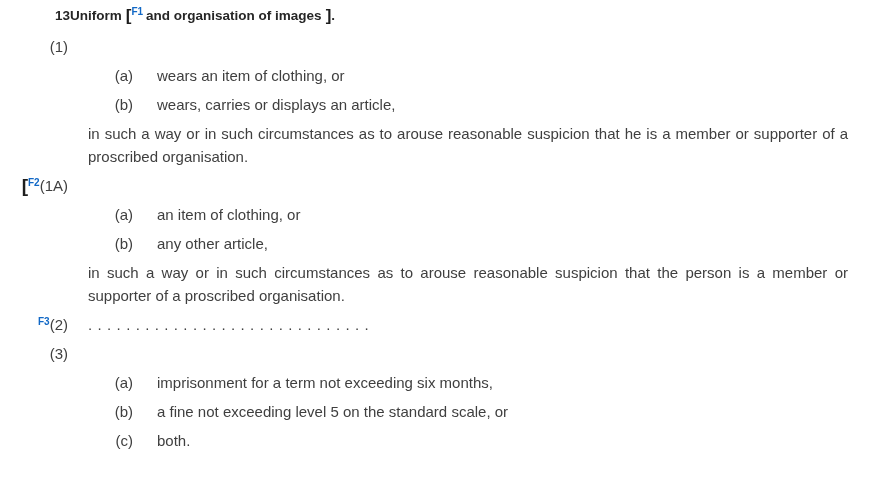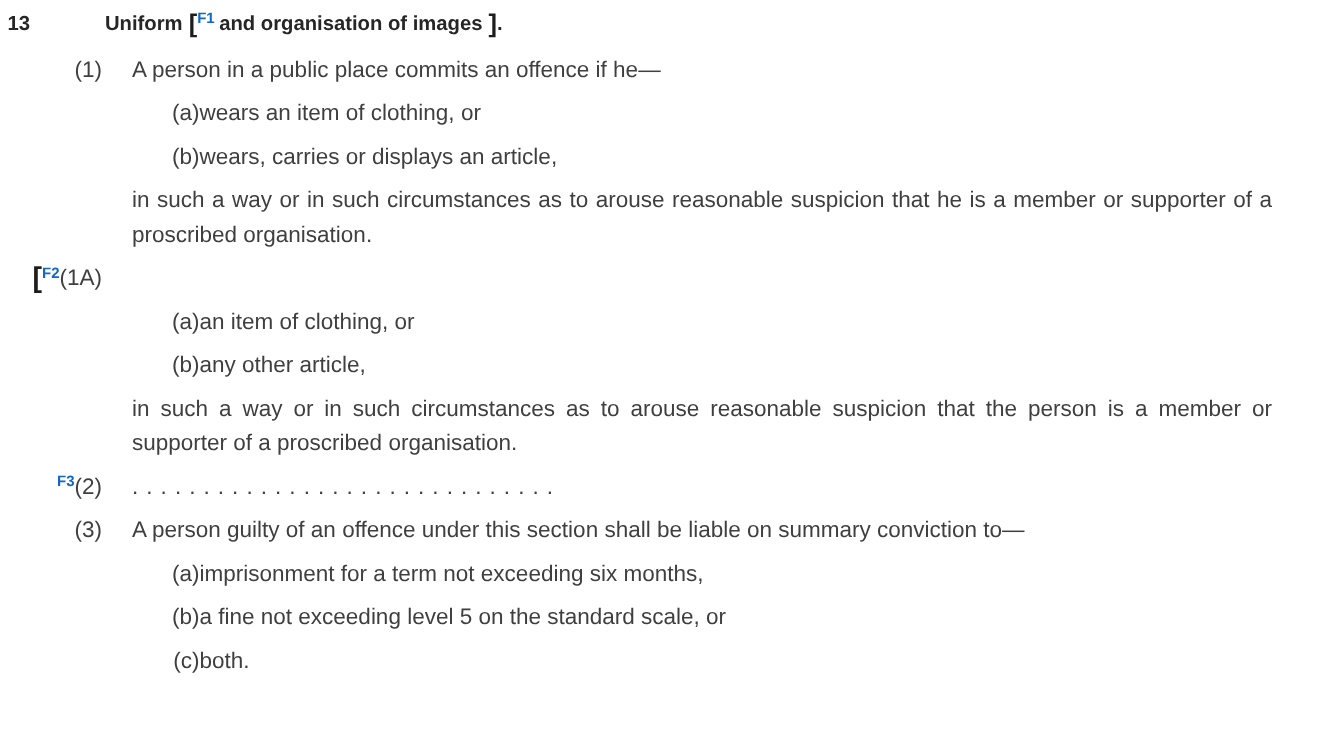--- a/index.html
+++ b/index.html
@@ -4,31 +4,31 @@
 <style>
   html,body{margin:0;padding:0;}
   body{
     width:888px;height:488px;background:#ffffff;
     font-family:"Liberation Sans",sans-serif;
     color:#3f3f3f;overflow:hidden;
   }
   .doc{padding:6px 20px 0 0;}
 
   .heading-row{display:flex;font-weight:bold;font-size:13.5px;color:#262626;line-height:20px;margin-bottom:9px;}
-  .secnum{flex:0 0 65px;padding-left:5px;}
+  .secnum{flex:0 0 65px;padding-left:5px;text-align:right;}
   .heading{font-size:13.5px;margin:0;font-weight:bold;}
 
   .row{display:flex;margin-bottom:6px;line-height:23px;font-size:15px;}
   .row:last-child{margin-bottom:0;}
   .marker{flex:0 0 68px;text-align:right;white-space:nowrap;}
   .content{flex:1;margin-left:20px;max-width:760px;}
 
   .sub{display:flex;}
   .submarker{flex:0 0 45px;text-align:right;}
-  .subcontent{flex:1;margin-left:0;}
+  .subcontent{flex:1;margin-left:24px;}
 
   .just{text-align:justify;}
 
   sup.fn{
     font-size:10px;font-weight:bold;line-height:0;
     color:#1168c6;vertical-align:5px;
   }
   sup.fn.spaced{margin-right:3px;text-align:center;}
   .bkt{
     font-weight:bold;font-size:19px;line-height:0;
@@ -42,21 +42,20 @@
 
 <div class="doc">
 
   <div class="heading-row">
     <span class="secnum">13</span>
     <h1 class="heading"><span>Uniform</span><span class="bkt">[</span><sup class="fn spaced">F1</sup><span>and organisation of images</span><span class="bkt">]</span><span>.</span></h1>
   </div>
 
   <div class="row">
     <span class="marker">(1)</span>
-    <div class="content">A person in a public place commits an offence if he—</div>
   </div>
 
   <div class="row">
     <span class="marker"></span>
     <div class="content sub">
       <span class="submarker">(a)</span>
       <div class="subcontent">wears an item of clothing, or</div>
     </div>
   </div>
 
@@ -99,21 +98,20 @@
   </div>
 
 
   <div class="row">
     <span class="marker"><sup class="fn">F3</sup><span>(2)</span></span>
     <div class="content dots">. . . . . . . . . . . . . . . . . . . . . . . . . . . . . .</div>
   </div>
 
   <div class="row">
     <span class="marker">(3)</span>
-    <div class="content">A person guilty of an offence under this section shall be liable on summary conviction to—</div>
   </div>
 
   <div class="row">
     <span class="marker"></span>
     <div class="content sub">
       <span class="submarker">(a)</span>
       <div class="subcontent">imprisonment for a term not exceeding six months,</div>
     </div>
   </div>
 

